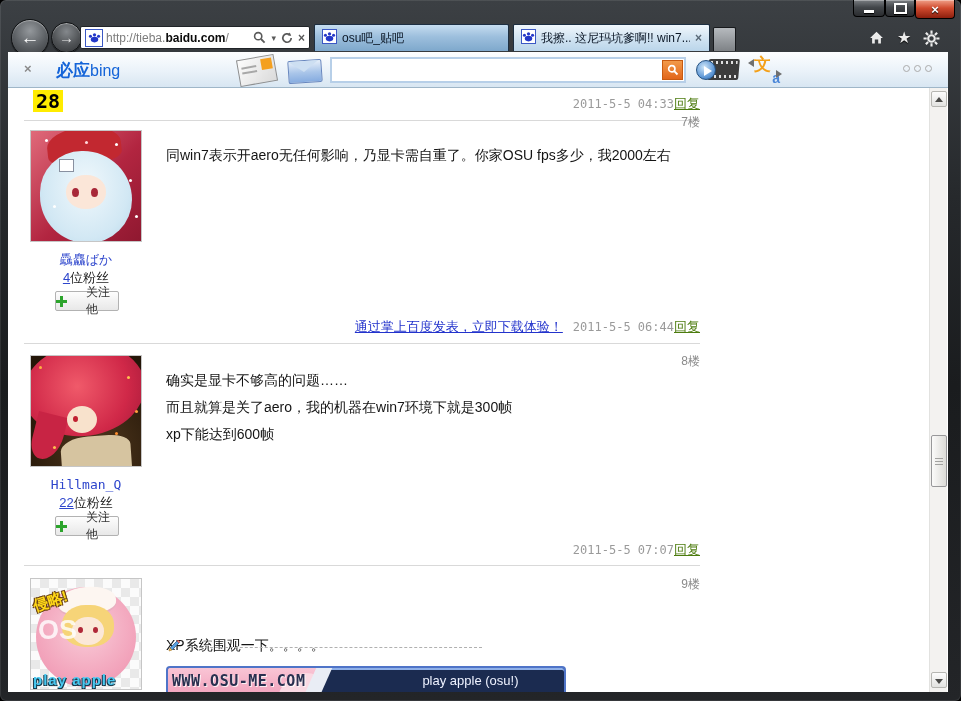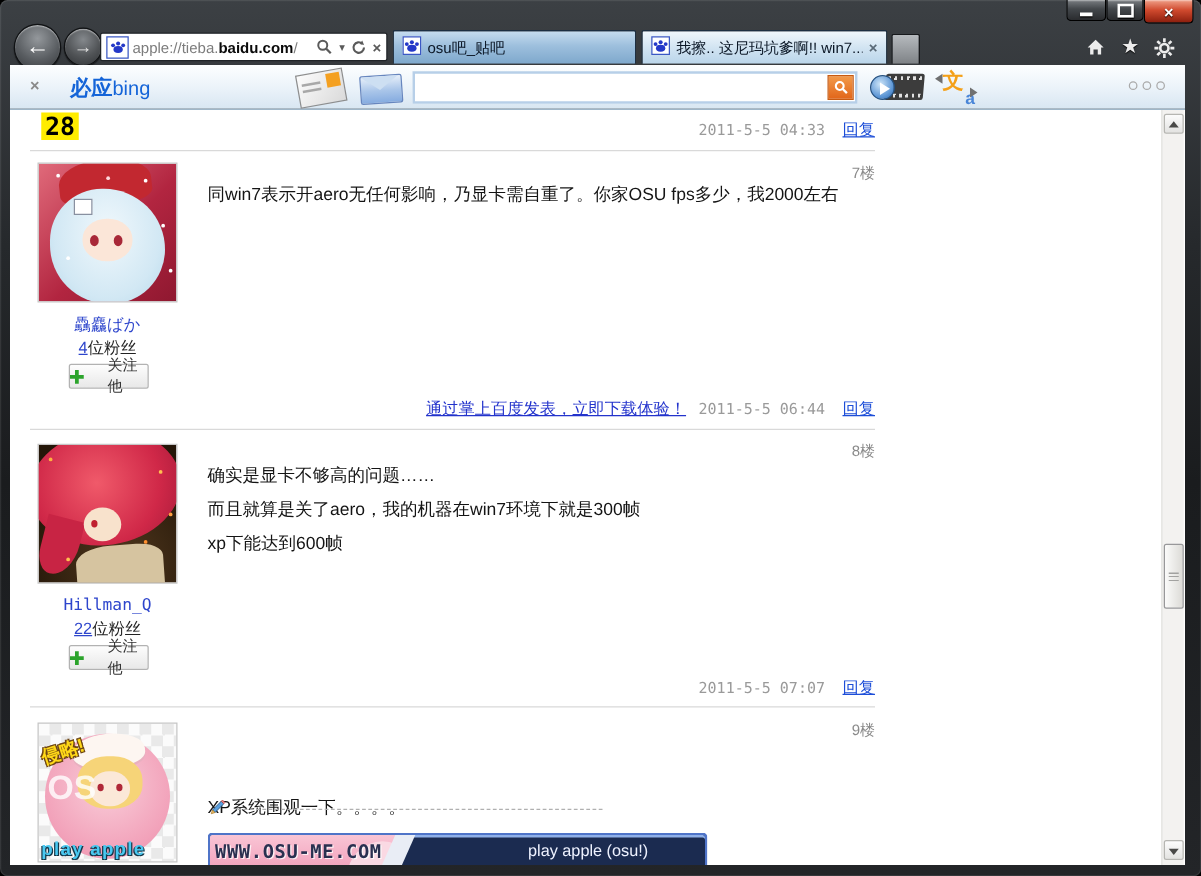--- a/index.html
+++ b/index.html
@@ -84,21 +84,21 @@
   .tr-a2{position:absolute;right:0;top:14px;border-left:6px solid #707070;border-top:4px solid transparent;border-bottom:4px solid transparent;}
   .bb-dots{position:absolute;right:16px;top:13px;display:flex;gap:4px;}
   .bb-dots i{width:7px;height:7px;border-radius:50%;border:1.5px solid #aaa;box-sizing:border-box;}
   
   .client{position:absolute;left:8px;top:88px;width:940px;height:604px;background:#fff;}
   .page{position:absolute;inset:0;overflow:hidden;font-family:"Liberation Sans",sans-serif;}
   .badge28{position:absolute;left:25px;top:2px;height:22px;line-height:22px;padding:0 3px;background:#ffec00;
     color:#000;font-family:"DejaVu Sans Mono",monospace;font-weight:bold;font-size:20px;}
   .meta-row{position:absolute;left:16px;width:676px;text-align:right;font-size:12px;color:#9a9a9a;white-space:nowrap;}
   .time{font-family:"DejaVu Sans Mono",monospace;color:#9a9a9a;font-size:12px;}
-  .reply{color:#1d4ed8;text-decoration:underline;margin-left:14px;font-size:13px;cursor:pointer;}
+  .reply{color:#4d7c0f;text-decoration:underline;font-size:13px;cursor:pointer;}
   .mob-link{color:#2333cc;text-decoration:underline;margin-right:10px;font-size:13px;cursor:pointer;}
   .floor{position:absolute;left:16px;width:676px;text-align:right;font-size:12px;color:#8a8a8a;}
   .hr{position:absolute;left:16px;width:676px;border-top:1px solid #d9d9d9;}
   .avatar{position:absolute;left:22px;width:110px;height:110px;border:1px solid #c6c6c6;overflow:hidden;cursor:pointer;}
   .author{position:absolute;left:22px;width:112px;text-align:center;font-size:13px;color:#2d45cc;cursor:pointer;}
   .mono{font-family:"DejaVu Sans Mono",monospace;}
   .fans{position:absolute;left:22px;width:112px;text-align:center;font-size:13px;color:#222;}
   .fans .n{color:#2d45cc;text-decoration:underline;cursor:pointer;}
   .followbtn{position:absolute;left:47px;width:64px;height:20px;box-sizing:border-box;border:1px solid #b2b2b2;border-radius:2px;
     background:linear-gradient(#fdfdfd,#e8e8e8);display:flex;align-items:center;justify-content:center;gap:19px;
@@ -192,21 +192,21 @@
     <span class="fav">
       <svg width="13" height="13" viewBox="0 0 16 16">
           <g fill="#2438c8">
             <ellipse cx="8" cy="10.6" rx="4.6" ry="3.4"></ellipse>
             <circle cx="3" cy="6.5" r="1.9"></circle>
             <circle cx="8" cy="4.7" r="2"></circle>
             <circle cx="13" cy="6.5" r="1.9"></circle>
           </g>
         </svg>
     </span>
-    <span class="url"><span>apple://tieba.</span><b>baidu.com</b><span>/</span></span>
+    <span class="url"><span>http://tieba.</span><b>baidu.com</b><span>/</span></span>
     <span class="addr-icons">
       <svg width="13" height="13" viewBox="0 0 13 13">
           <circle cx="5.2" cy="5.2" r="3.6" fill="none" stroke="#5a5a5a" stroke-width="1.6"></circle>
           <line x1="8" y1="8" x2="11.6" y2="11.6" stroke="#5a5a5a" stroke-width="1.8"></line>
         </svg>
       <span class="caret">▾</span>
       <svg width="12" height="12" viewBox="0 0 12 12">
           <path d="M10.2 6a4.2 4.2 0 1 1-1.3-3" fill="none" stroke="#5a5a5a" stroke-width="1.7"></path>
           <path d="M8.8 0.4 L10.2 4 L6.6 3.2 Z" fill="#5a5a5a"></path>
         </svg>
@@ -285,21 +285,21 @@
 
   <div class="client">
     <div class="page">
 
       <div class="badge28">28</div>
       <div class="meta-row" style="top:7px;">
         <span class="time">2011-5-5 04:33</span><span class="reply">回复</span>
       </div>
       <div class="hr" style="top:32px;"></div>
 
-      <div class="floor" style="top:42px;">7楼</div>
+      <div class="floor" style="top:26px;">7楼</div>
       <div class="avatar av7" style="top:42px;">
         <span class="hat"></span>
         <span class="hair"></span>
         <span class="face"></span>
         <span class="eye e1"></span>
         <span class="eye e2"></span>
         <span class="tag"></span>
         <span class="snow"></span>
       </div>
       <div class="author" style="top:163px;">驫麤ばか</div>

